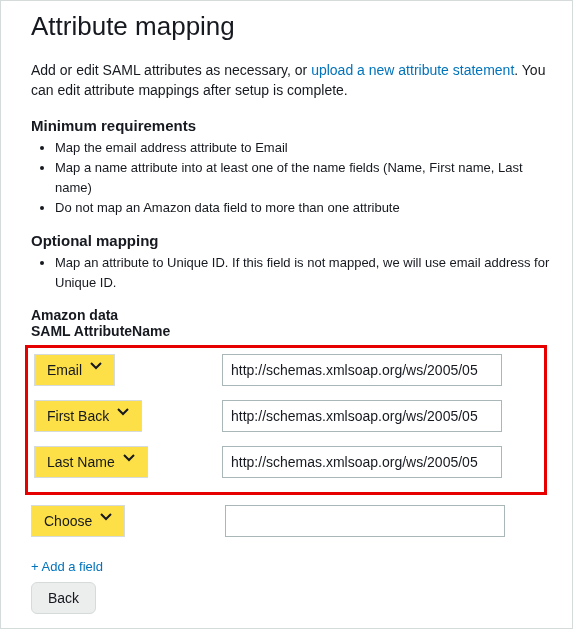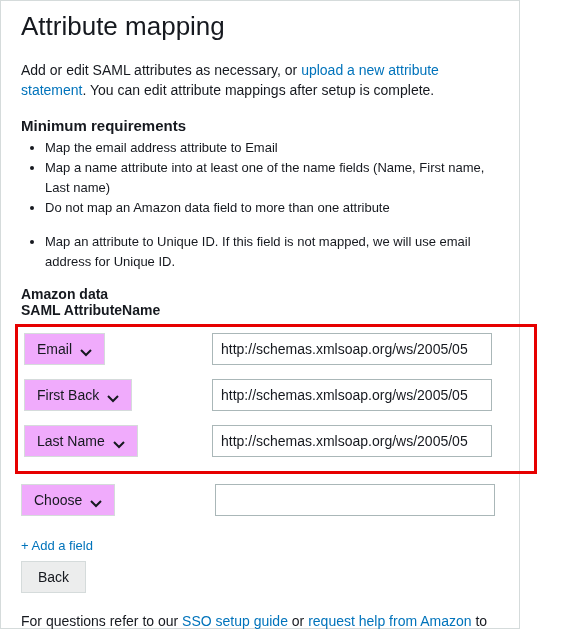--- a/index.html
+++ b/index.html
@@ -5,24 +5,24 @@
     * { box-sizing: border-box; }
     body {
       margin: 0;
       padding: 0;
       font-family: "Amazon Ember", "Helvetica Neue", Arial, sans-serif;
       font-size: 14px;
       color: #16191f;
       background: #fff;
     }
     .frame {
-      width: 520px;
+      width: 573px;
       height: 629px;
       border: 1px solid #d5dbdb;
-      padding: 10px 14px 14px 20px;
+      padding: 10px 14px 14px 30px;
       position: relative;
     }
     h1.page-title {
       font-size: 26px;
       font-weight: 400;
       margin: 0 0 18px 0;
       color: #16191f;
     }
     p.lead {
       margin: 0 0 16px 0;
@@ -72,23 +72,23 @@
       display: flex;
       align-items: center;
       margin-bottom: 14px;
     }
     .row.outside {
       margin-left: 0;
       margin-top: 10px;
     }
     .select-btn {
       display: inline-flex;
-      align-items: flex-end;
+      align-items: flex-start;
       gap: 8px;
-      background: #f0abfc;
+      background: #fde047;
       border: 1px solid #d5dbdb;
       padding: 7px 12px;
       font-size: 14px;
       color: #16191f;
       cursor: pointer;
       min-width: 0;
     }
     .select-btn.fixed-left {
       
     }
@@ -124,20 +124,21 @@
       margin-bottom: 18px;
     }
     .btn {
       display: inline-flex;
       align-items: center;
       justify-content: center;
       height: 32px;
       padding: 0 16px;
       font-size: 14px;
       cursor: pointer;
+      border-radius: 6px;
     }
     .btn-back {
       background: #eceded;
       border: 1px solid #d5dbdb;
       color: #16191f;
     }
     .btn-next-wrap {
       border: 3px solid #e60000;
       display: inline-flex;
       padding: 2px;
@@ -164,20 +165,21 @@
     <span>Add or edit SAML attributes as necessary, or </span><a class="link">upload a new attribute statement</a><span>. You can edit attribute mappings after setup is complete.</span>
   </p>
 
   <h3 class="section-title">Minimum requirements</h3>
   <ul class="req">
     <li>Map the email address attribute to Email</li>
     <li>Map a name attribute into at least one of the name fields (Name, First name, Last name)</li>
     <li>Do not map an Amazon data field to more than one attribute</li>
   </ul>
 
+  <h3 class="section-title">Optional mapping</h3>
   <ul class="req">
     <li>Map an attribute to Unique ID. If this field is not mapped, we will use email address for Unique ID.</li>
   </ul>
 
   <div class="cols">
     <div class="col-left">Amazon data</div>
     <div class="col-right">SAML AttributeName</div>
   </div>
 
   <div class="highlight-box">

